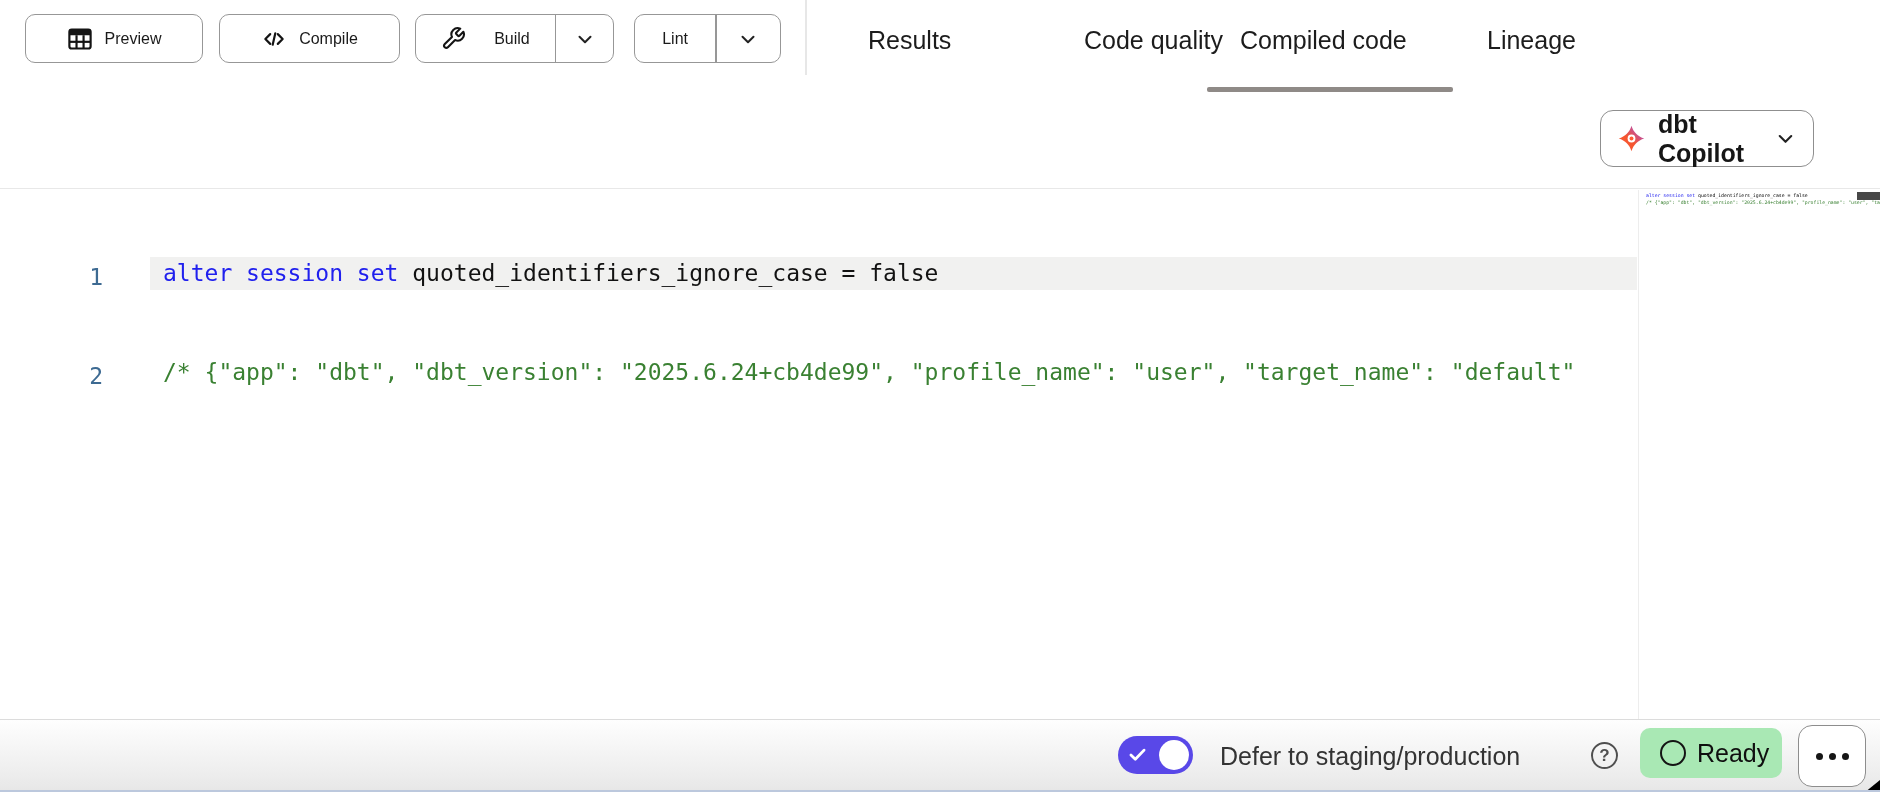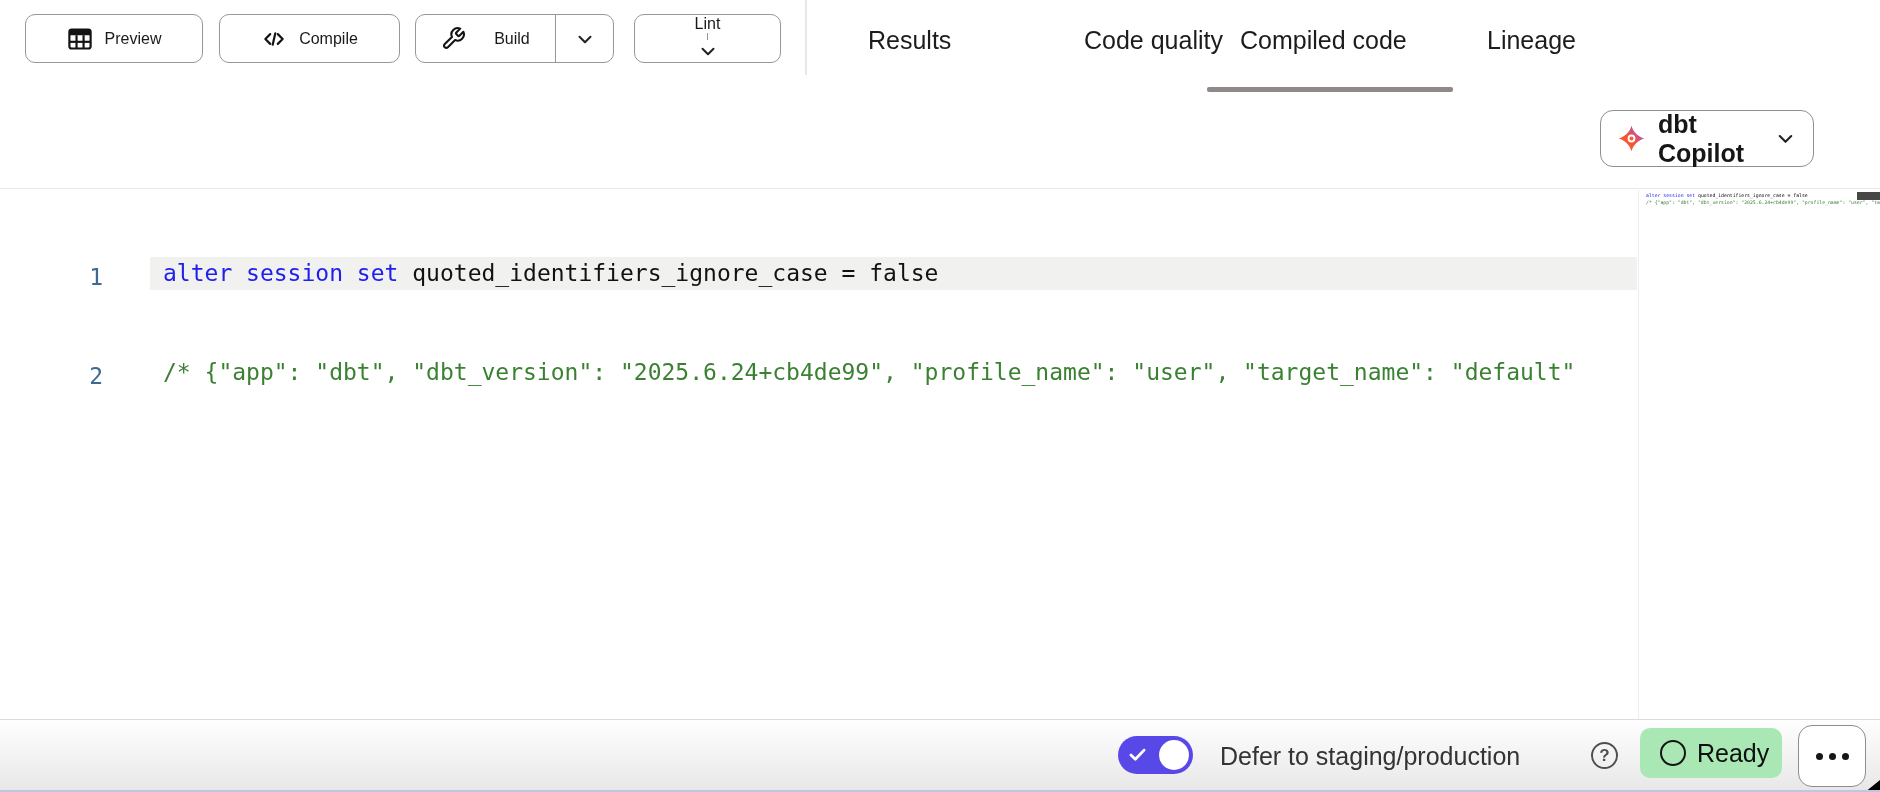--- a/index.html
+++ b/index.html
@@ -109,21 +109,21 @@
       <span>Build</span>
     </div>
     <div class="divider"></div>
     <div class="seg" style="width:57px;">
       <svg width="22" height="22" viewBox="0 0 24 24" fill="none" stroke="#222" stroke-width="2.2" stroke-linecap="round" stroke-linejoin="round">
         <polyline points="6 9.5 12 15.5 18 9.5"></polyline>
       </svg>
     </div>
   </div>
 
-  <div class="btn split" style="left:634px; width:147px;flex-direction:column;">
+  <div class="btn split" style="left:634px; width:147px;">
     <div class="seg" style="width:81px;">
       <span>Lint</span>
     </div>
     <div class="divider"></div>
     <div class="seg" style="width:64px;">
       <svg width="22" height="22" viewBox="0 0 24 24" fill="none" stroke="#222" stroke-width="2.2" stroke-linecap="round" stroke-linejoin="round">
         <polyline points="6 9.5 12 15.5 18 9.5"></polyline>
       </svg>
     </div>
   </div>

